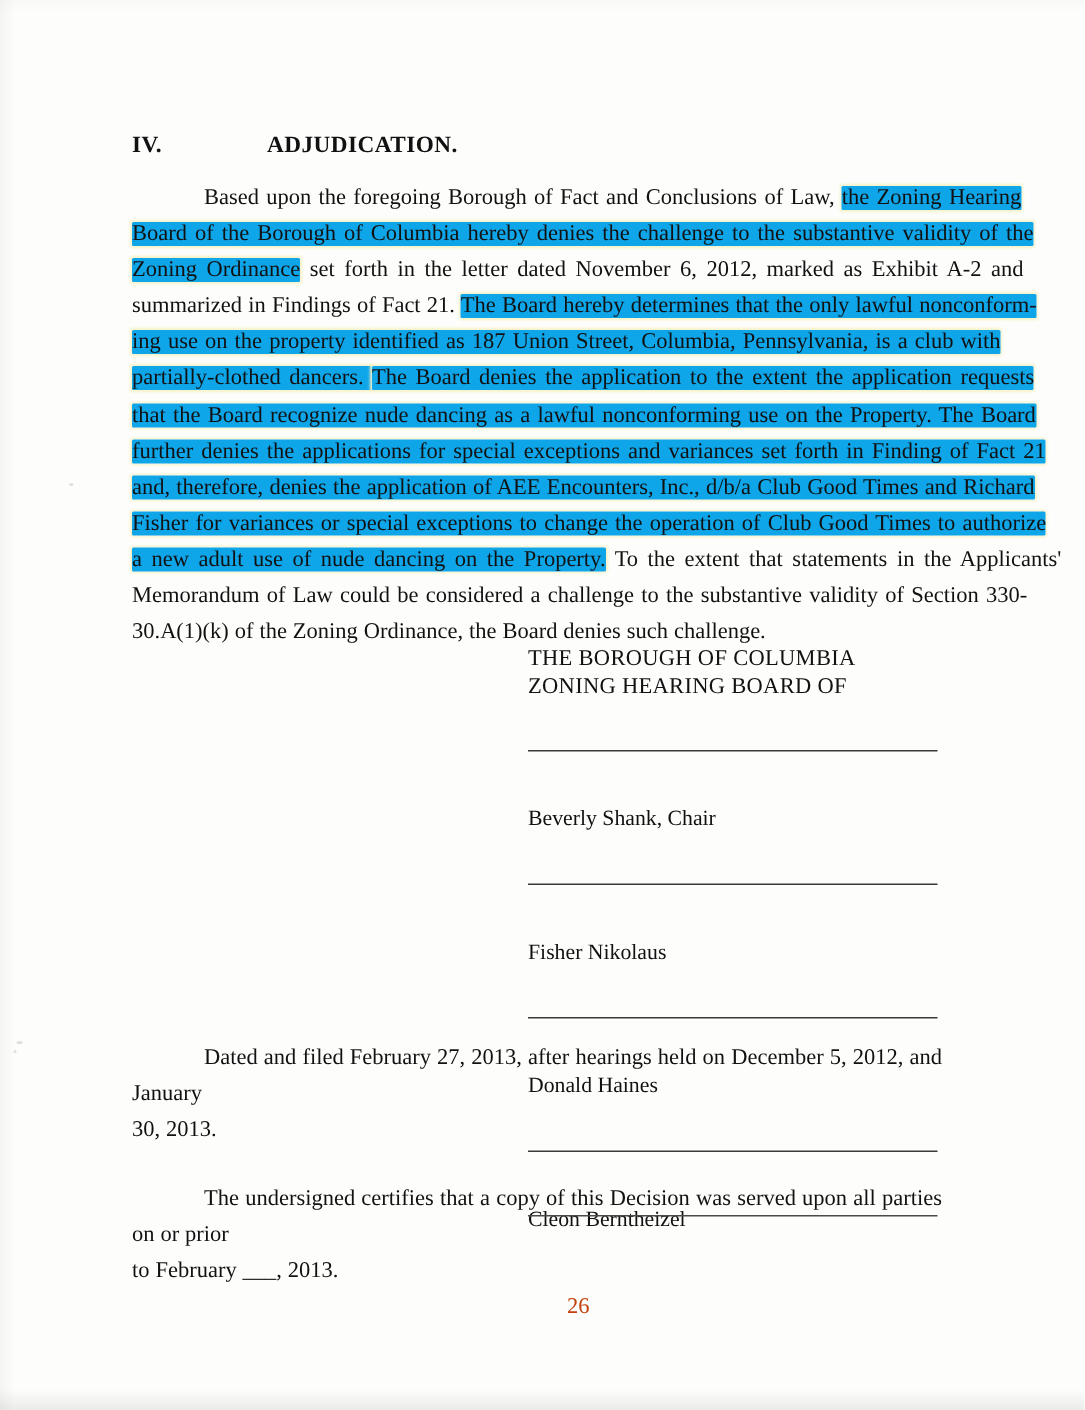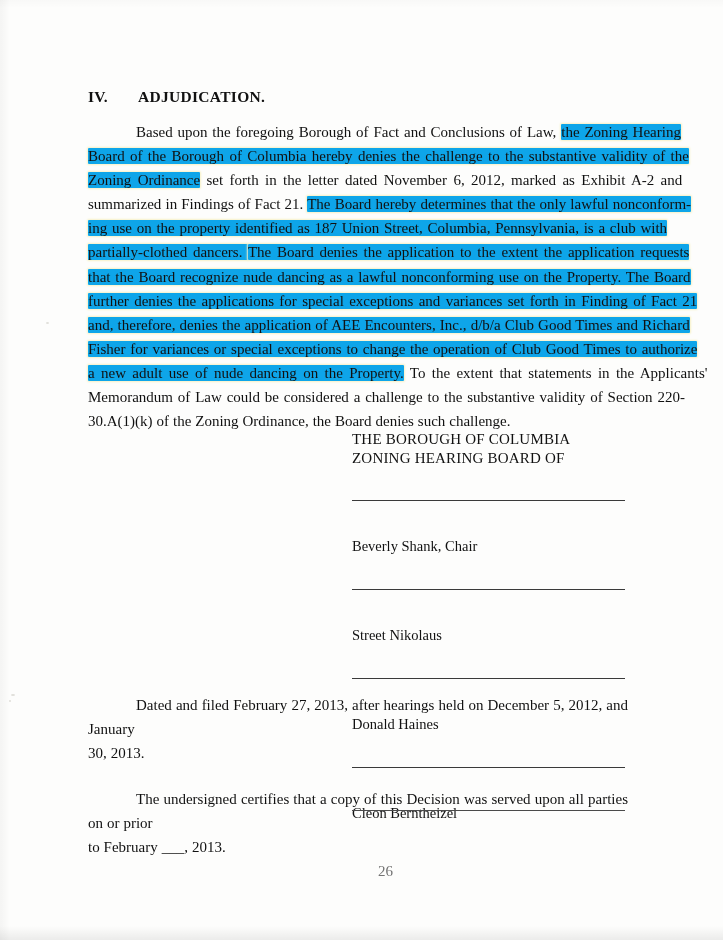--- a/index.html
+++ b/index.html
@@ -42,20 +42,21 @@
     width: 540px;
   }
 
   
   .heading {
     font-weight: bold;
     font-size: 15.5px;
     letter-spacing: 0.3px;
     margin: 0 0 14px 0;
     display: flex;
+    gap: 40px;
   }
   .heading .numeral {
     width: 50px;
     flex: 0 0 50px;
   }
   .heading .title { flex: 1 1 auto; }
 
   
   .para {
     font-size: 15px;
@@ -138,21 +139,21 @@
   }
 
   
   .page-number {
     position: absolute;
     left: 0;
     right: 0;
     top: 863px;
     text-align: center;
     font-size: 15px;
-    color: #737373;
+    color: #c2410c;
     padding-left: 48px;
   }
 
   
   .speck {
     position: absolute;
     background: #c9c6bd;
     border-radius: 50%;
     opacity: 0.55;
   }
@@ -180,39 +181,39 @@
         <div class="line j2"><span class="hl">Board of the Borough of Columbia hereby denies the challenge to the substantive validity of the</span></div>
         <div class="line j3"><span class="hl">Zoning Ordinance</span><span> set forth in the letter dated November 6, 2012, marked as Exhibit A-2 and</span></div>
         <div class="line j4"><span>summarized in Findings of Fact 21.  </span><span class="hl">The Board hereby determines that the only lawful nonconform-</span></div>
         <div class="line j5"><span class="hl">ing use on the property identified as 187 Union Street, Columbia, Pennsylvania, is a club with</span></div>
         <div class="line j6"><span class="hl">partially-clothed dancers.  </span><span class="hl">The Board denies the application to the extent the application requests</span></div>
         <div class="line j1"><span class="hl">that the Board recognize nude dancing as a lawful nonconforming use on the Property.  The Board</span></div>
         <div class="line j2"><span class="hl">further denies the applications for special exceptions and variances set forth in Finding of Fact 21</span></div>
         <div class="line j4"><span class="hl">and, therefore, denies the application of AEE Encounters, Inc., d/b/a Club Good Times and Richard</span></div>
         <div class="line j5"><span class="hl">Fisher for variances or special exceptions to change the operation of Club Good Times to authorize</span></div>
         <div class="line j3"><span class="hl">a new adult use of nude dancing on the Property.</span><span>  To the extent that statements in the Applicants'</span></div>
-        <div class="line j1"><span>Memorandum of Law could be considered a challenge to the substantive validity of Section 220-</span></div>
+        <div class="line j1"><span>Memorandum of Law could be considered a challenge to the substantive validity of Section 330-</span></div>
         <div class="line j7"><span>30.A(1)(k) of the Zoning Ordinance, the Board denies such challenge.</span></div>
       </div>
 
   </div>
 
   <div class="sig-block">
     <div class="sig-board">
       <div>THE BOROUGH OF COLUMBIA</div>
       <div>ZONING HEARING BOARD OF</div>
     </div>
     <div id="signatories">
         <div class="sig-entry">
           <div class="sig-rule"></div>
           <div class="sig-name">Beverly Shank, Chair</div>
         </div>
         <div class="sig-entry">
           <div class="sig-rule"></div>
-          <div class="sig-name">Street Nikolaus</div>
+          <div class="sig-name">Fisher Nikolaus</div>
         </div>
         <div class="sig-entry">
           <div class="sig-rule"></div>
           <div class="sig-name">Donald Haines</div>
         </div>
         <div class="sig-entry">
           <div class="sig-rule"></div>
           <div class="sig-name">Cleon Berntheizel</div>
         </div>
       </div>

